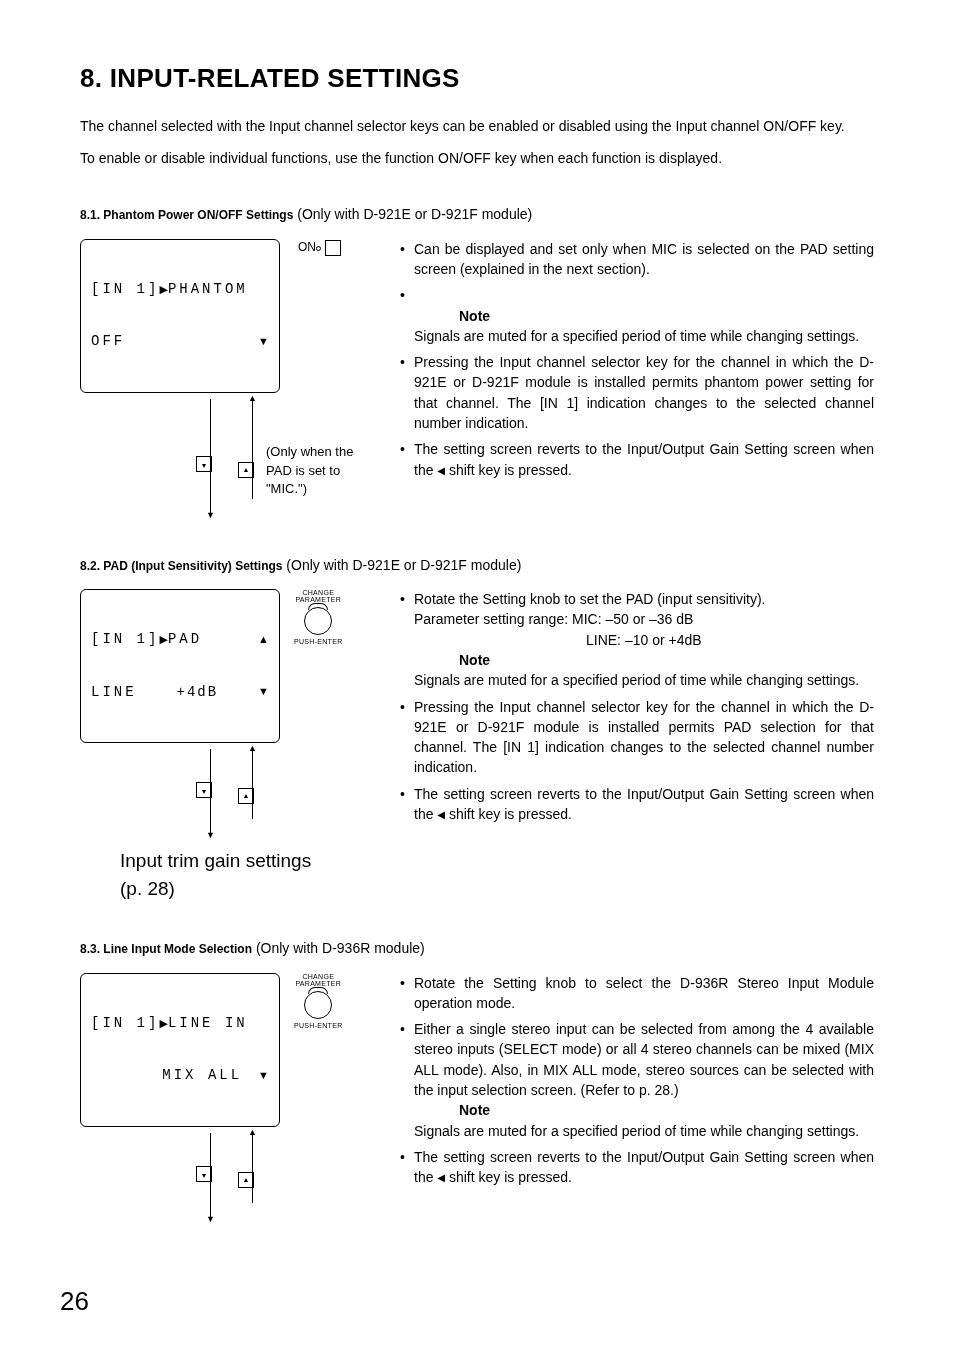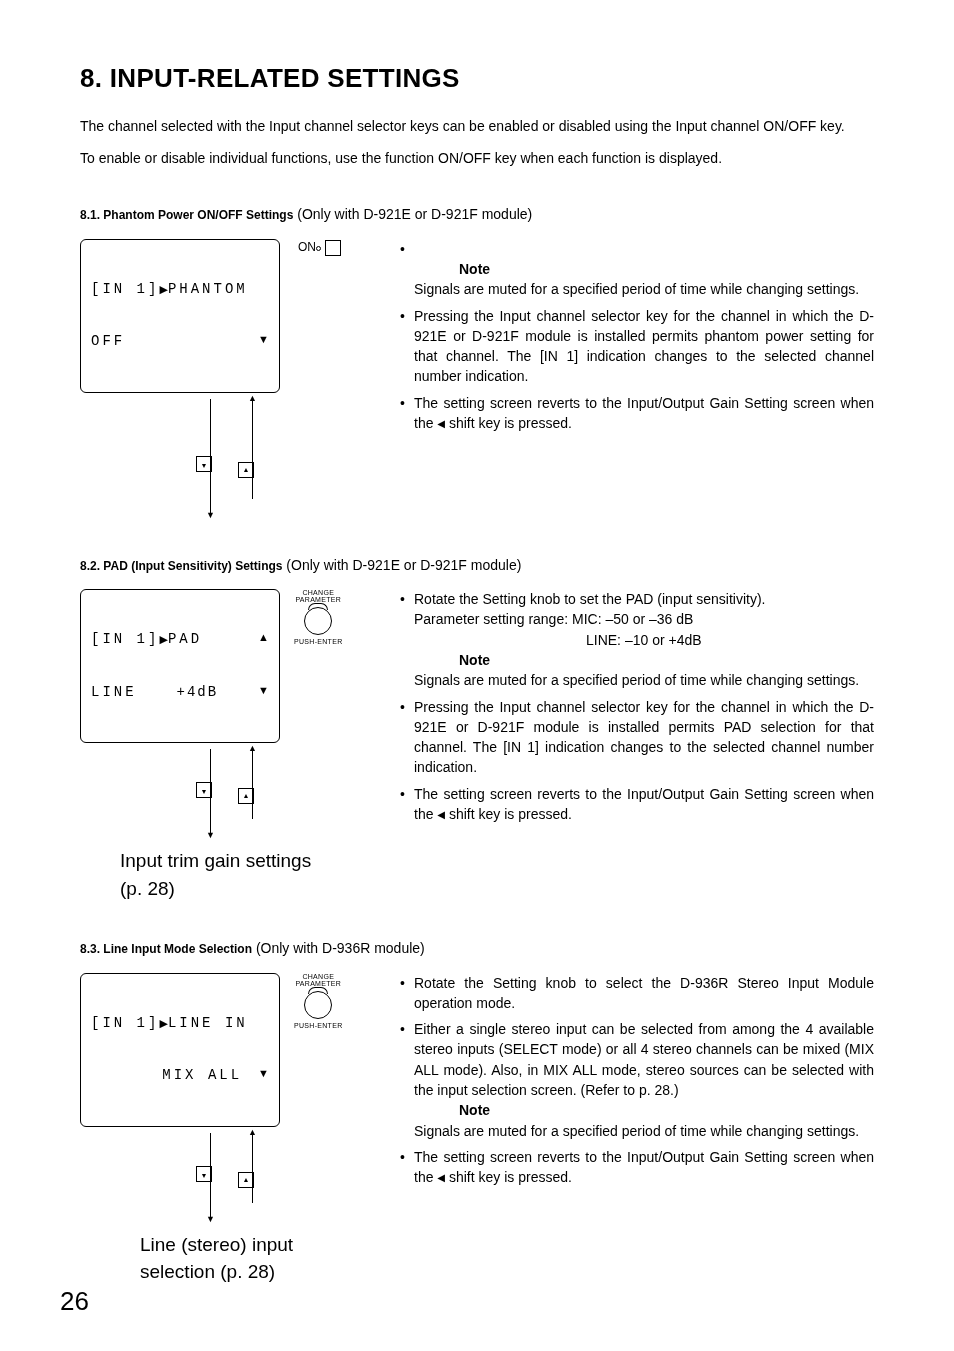--- a/index.html
+++ b/index.html
@@ -56,21 +56,21 @@
     letter-spacing: 3px;
     width: 200px;
     box-sizing: border-box;
     white-space: pre;
     position: relative;
     line-height: 1.25;
   }
   .lcd-row {
     display: flex;
     justify-content: space-between;
-    align-items: flex-start;
+    align-items: center;
   }
   .tri-r { font-family: Arial; letter-spacing: 0; font-size: 11px;}
   .tri-ud { font-family: Arial; letter-spacing: 0; font-size: 11px;}
   .on-box {
     display: inline-block;
     border: 1.2px solid #000;
     width: 14px; height: 14px;
     vertical-align: middle;
   }
   .on-wrap {
@@ -144,24 +144,26 @@
       <span class="on-wrap">
         <span>ON</span>
         <span><span class="dot"></span><span class="on-box"></span></span>
       </span>
     </div>
     <div class="arrow-block">
       <div class="vline arrowhead-dn" style="left:130px; top:0; height:116px;"></div>
       <div class="vline arrowhead-up" style="left:172px; top:0; height:100px;"></div>
       <div style="position:absolute; left:116px; top:54px;"><span class="dn-box"></span></div>
       <div style="position:absolute; left:158px; top:58px;"><span class="up-box"></span></div>
+      <div class="note-text" style="position:absolute; left:186px; top:44px; width:110px;">(Only when the PAD is set to "MIC.")</div>
     </div>
   </div>
   <div class="right">
     <ul class="dots">
+      <li>Can be displayed and set only when MIC is selected on the PAD setting screen (explained in the next section).</li>
       <li>
         <br>
         <span class="notebold">Note</span><br>
         <span>Signals are muted for a specified period of time while changing settings.</span>
       </li>
       <li>Pressing the Input channel selector key for the channel in which the D-921E or D-921F module is installed permits phantom power setting for that channel. The [IN 1] indication changes to the selected channel number indication.</li>
       <li><span>The setting screen reverts to the Input/Output Gain Setting screen when the </span><span class="inline-tri">◀</span><span> shift key is pressed.</span></li>
     </ul>
   </div>
 </div>
@@ -222,21 +224,20 @@
         <span class="knob"></span>
         <span>PUSH-ENTER</span>
       </span>
     </div>
     <div class="arrow-block" style="height:92px;">
       <div class="vline arrowhead-dn" style="left:130px; top:0; height:86px;"></div>
       <div class="vline arrowhead-up" style="left:172px; top:0; height:70px;"></div>
       <div style="position:absolute; left:116px; top:30px;"><span class="dn-box"></span></div>
       <div style="position:absolute; left:158px; top:34px;"><span class="up-box"></span></div>
     </div>
-    <div class="left-caption" style="margin-left:60px; width:170px;">Line (stereo) input selection (p. 28)</div>
   </div>
   <div class="right">
     <ul class="dots">
       <li>Rotate the Setting knob to select the D-936R Stereo Input Module operation mode.</li>
       <li>
         <span>Either a single stereo input can be selected from among the 4 available stereo inputs (SELECT mode) or all 4 stereo channels can be mixed (MIX ALL mode). Also, in MIX ALL mode, stereo sources can be selected with the input selection screen. (Refer to p. 28.)</span><br>
         <span class="notebold">Note</span><br>
         <span>Signals are muted for a specified period of time while changing settings.</span>
       </li>
       <li><span>The setting screen reverts to the Input/Output Gain Setting screen when the </span><span class="inline-tri">◀</span><span> shift key is pressed.</span></li>

